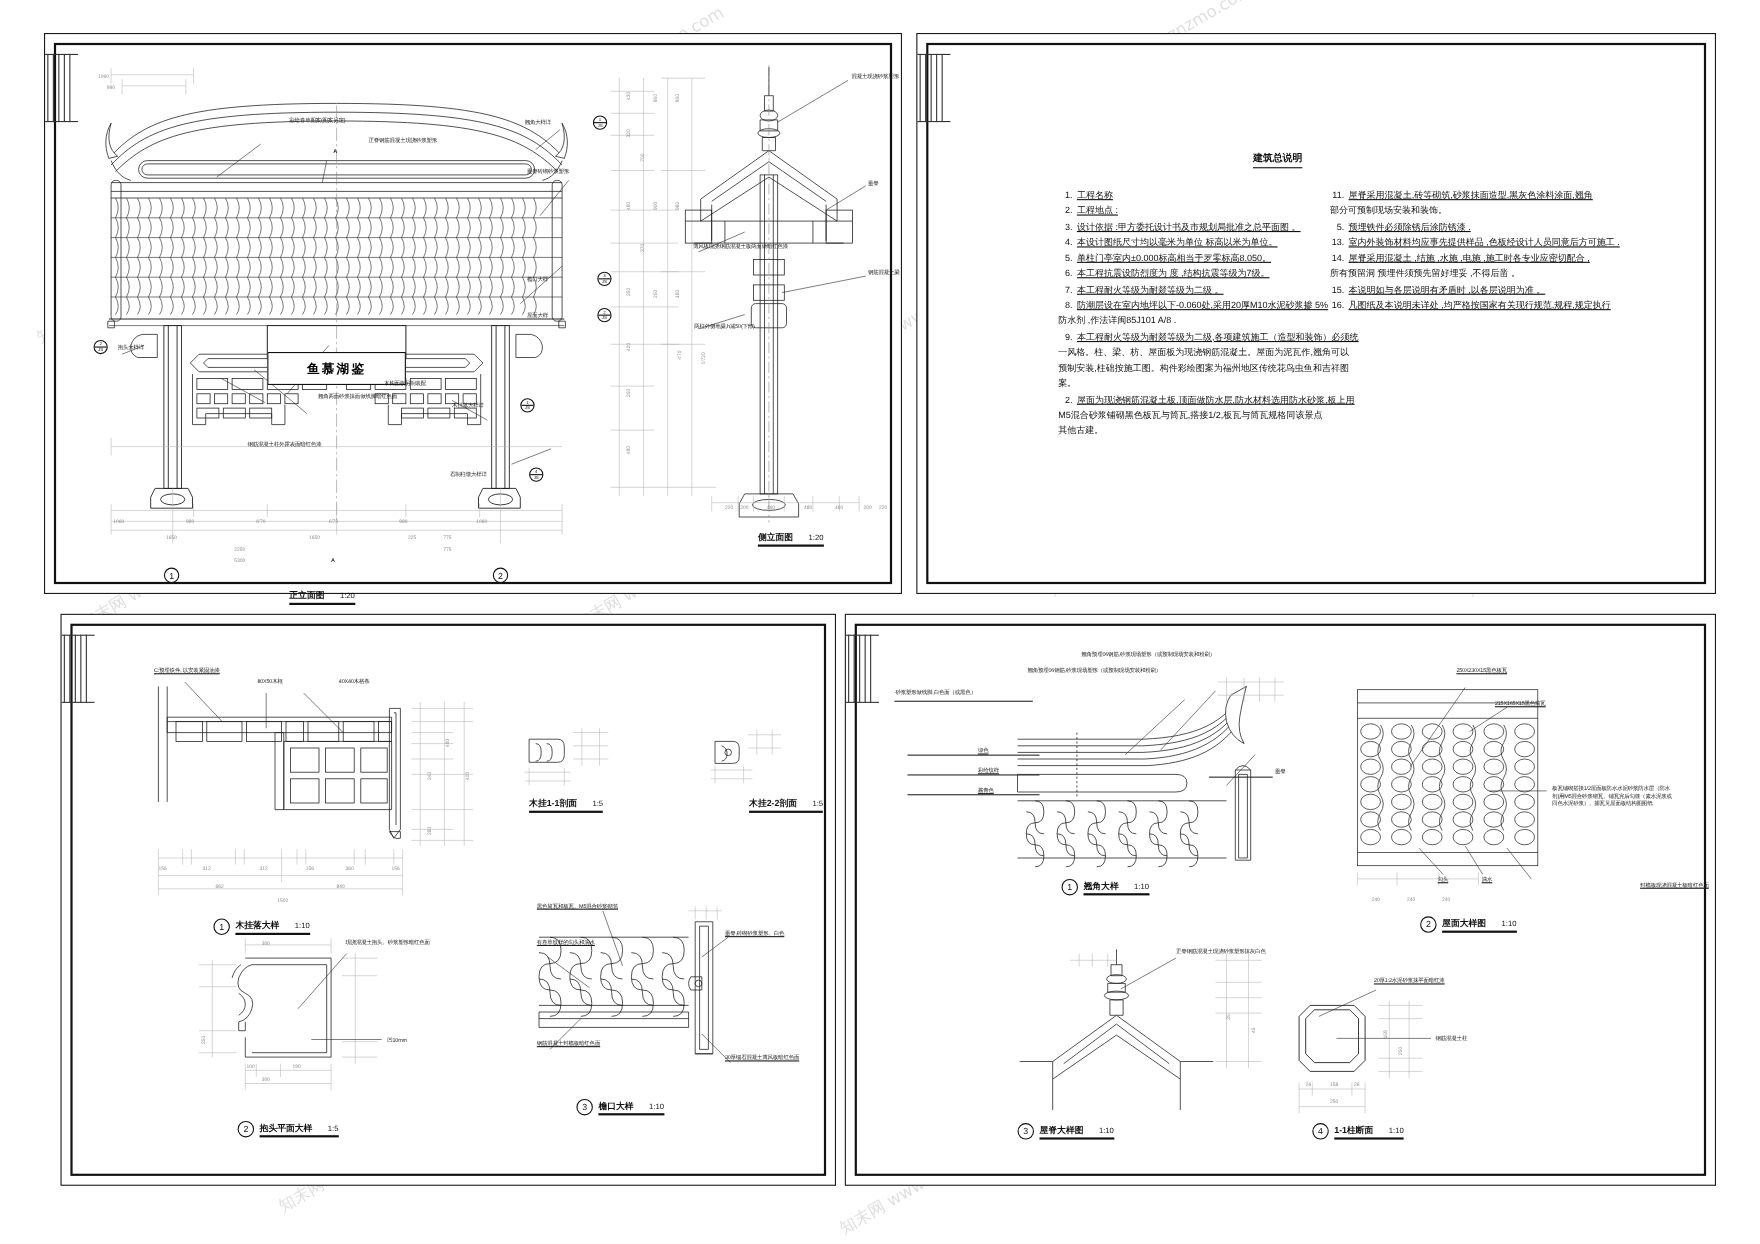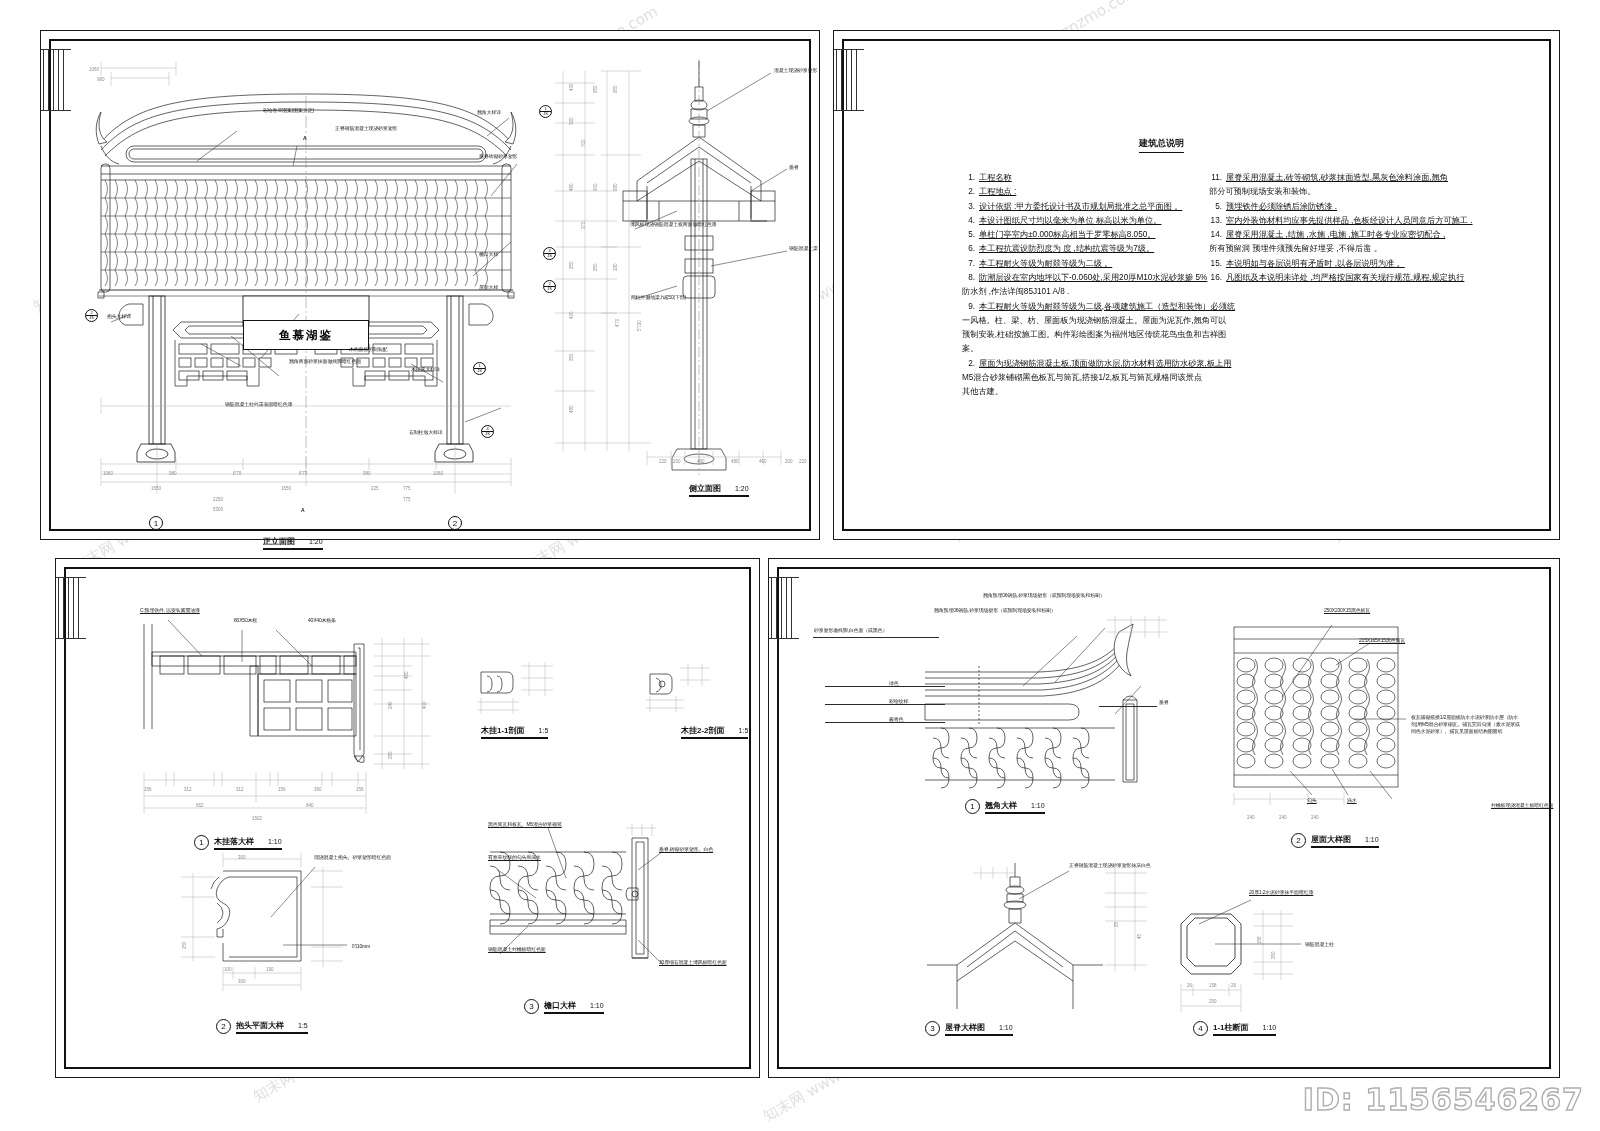--- a/index.html
+++ b/index.html
@@ -1465,15 +1465,14 @@
 
     <div class="dtitle" style="left:424px;top:462px;">
       <span class="bub">4</span>
       <span class="wrap">
         <span class="nm">1-1柱断面</span>
         <span class="sc">1:10</span>
       </span>
     </div>
   </div>
 
-  <div class="idwm">ID: 1156546267</div>
 
 </div>
 
 </body></html>

